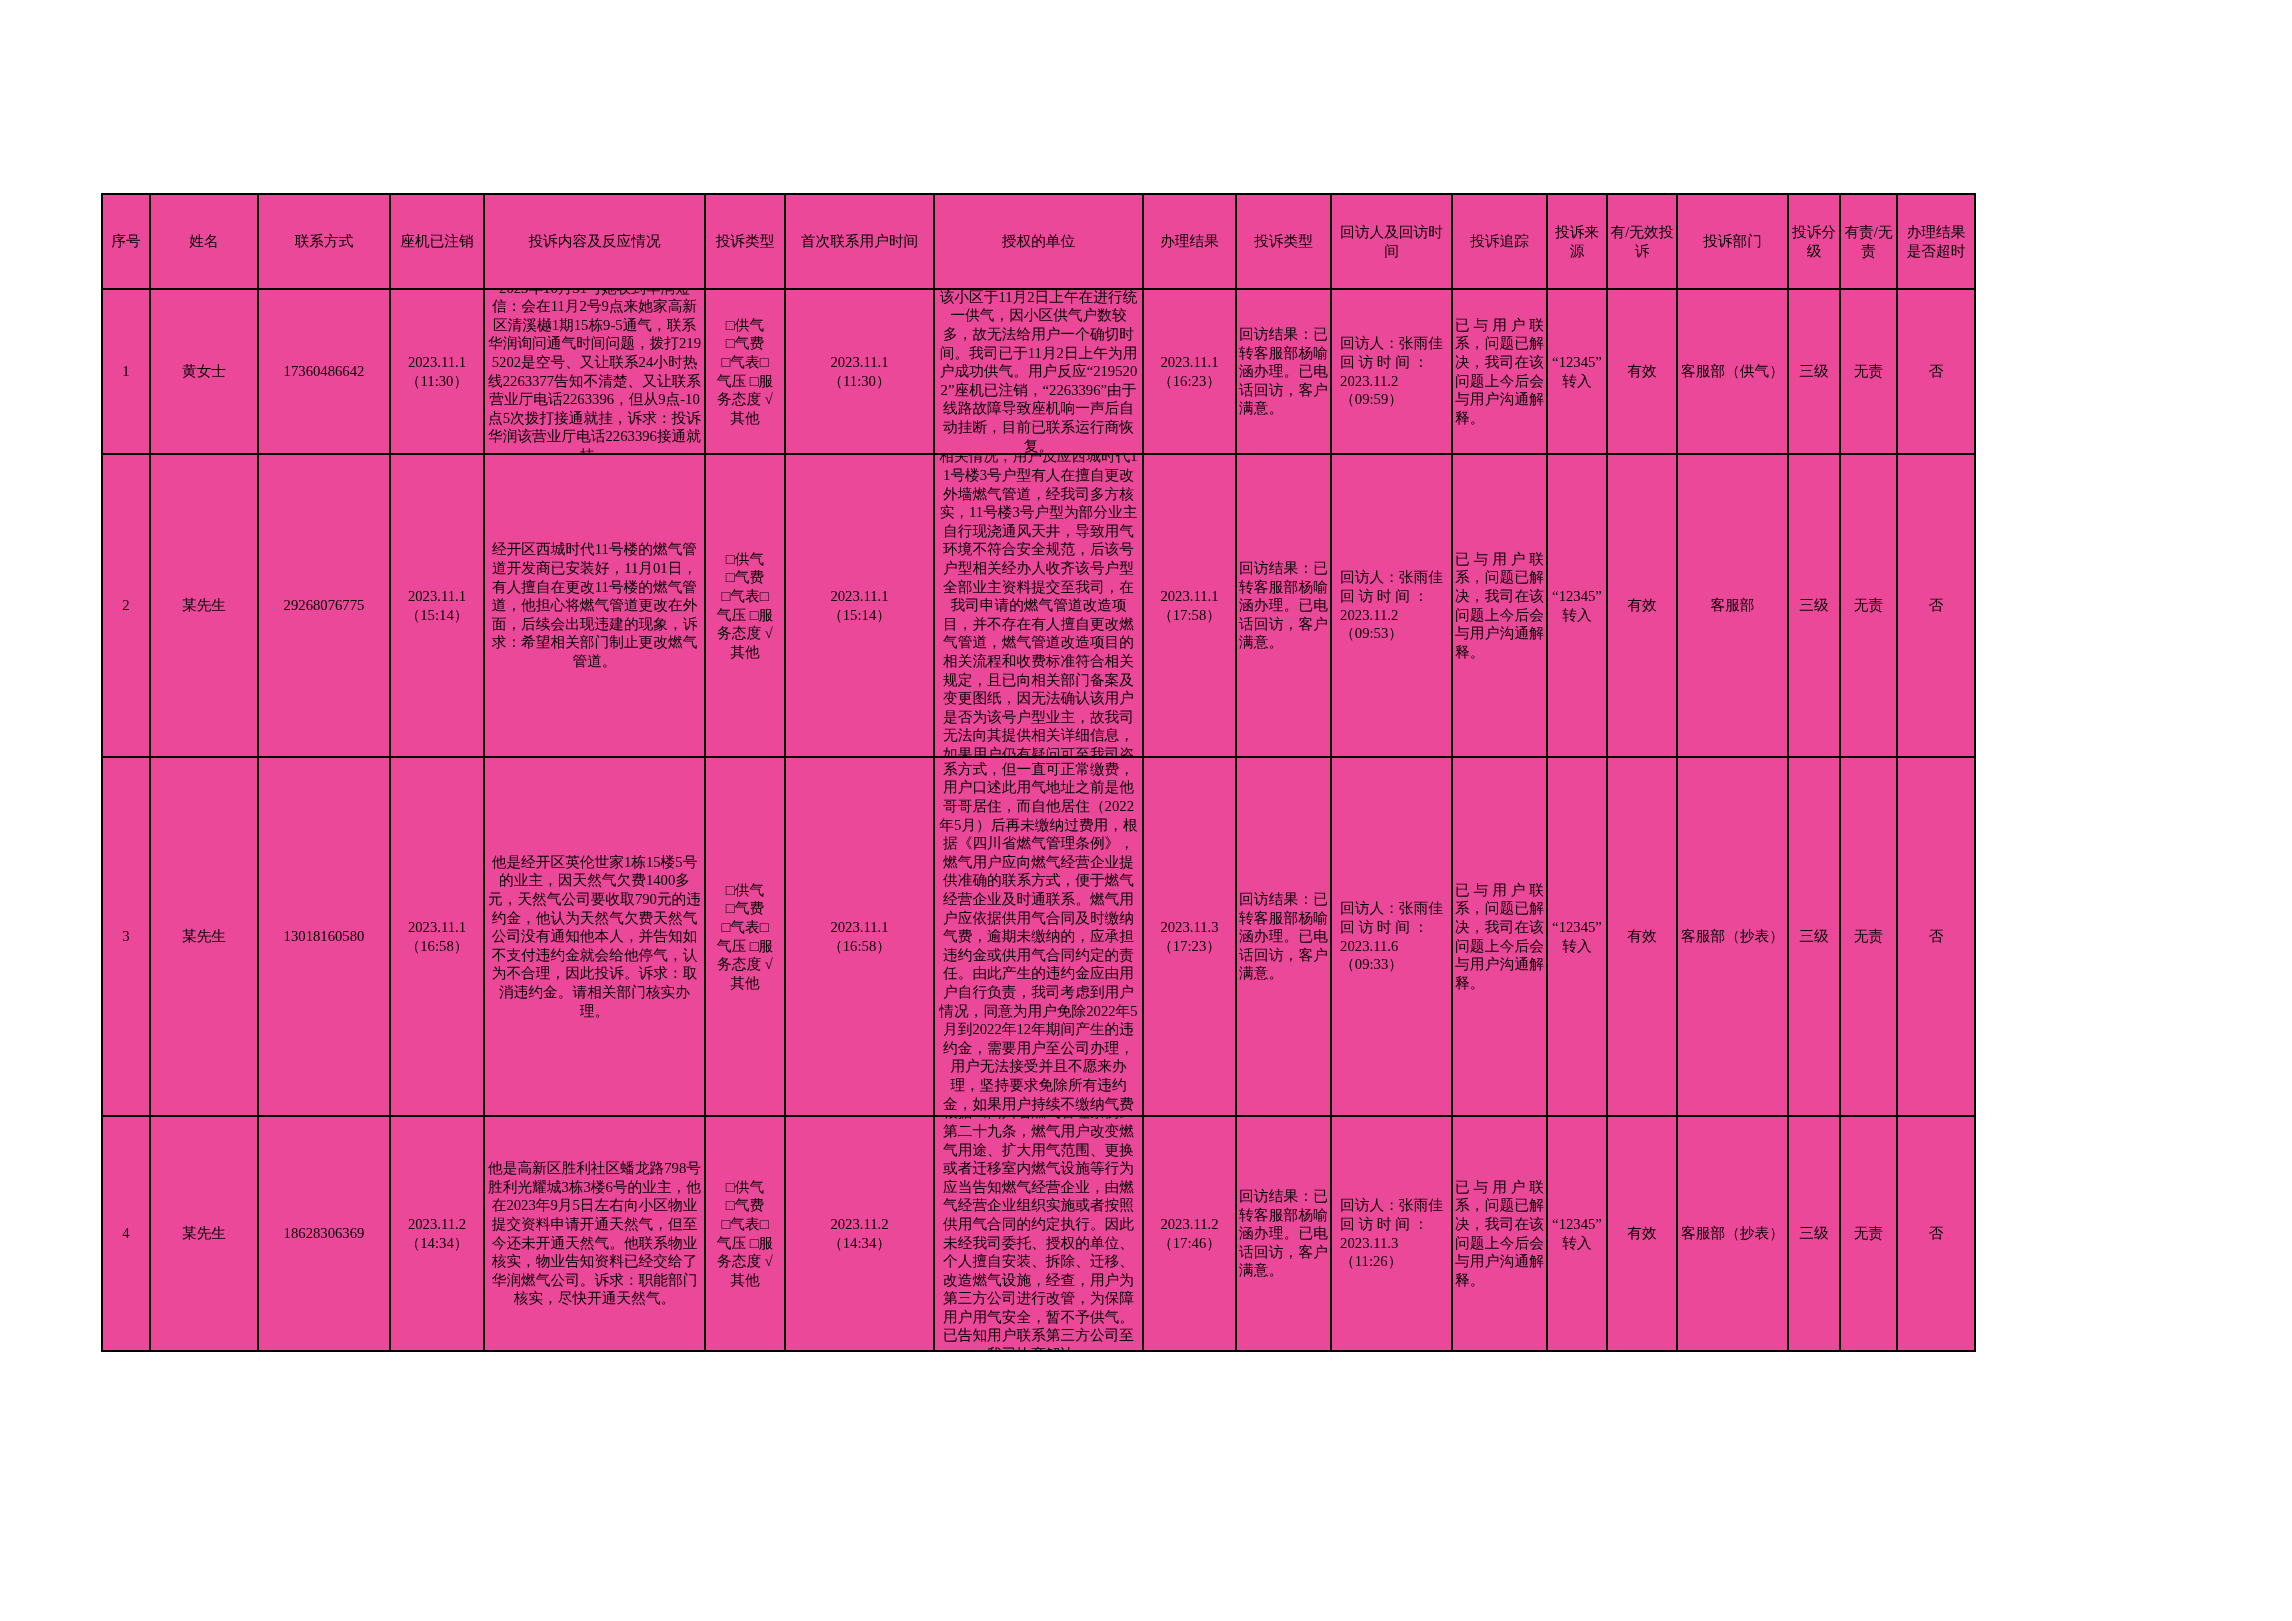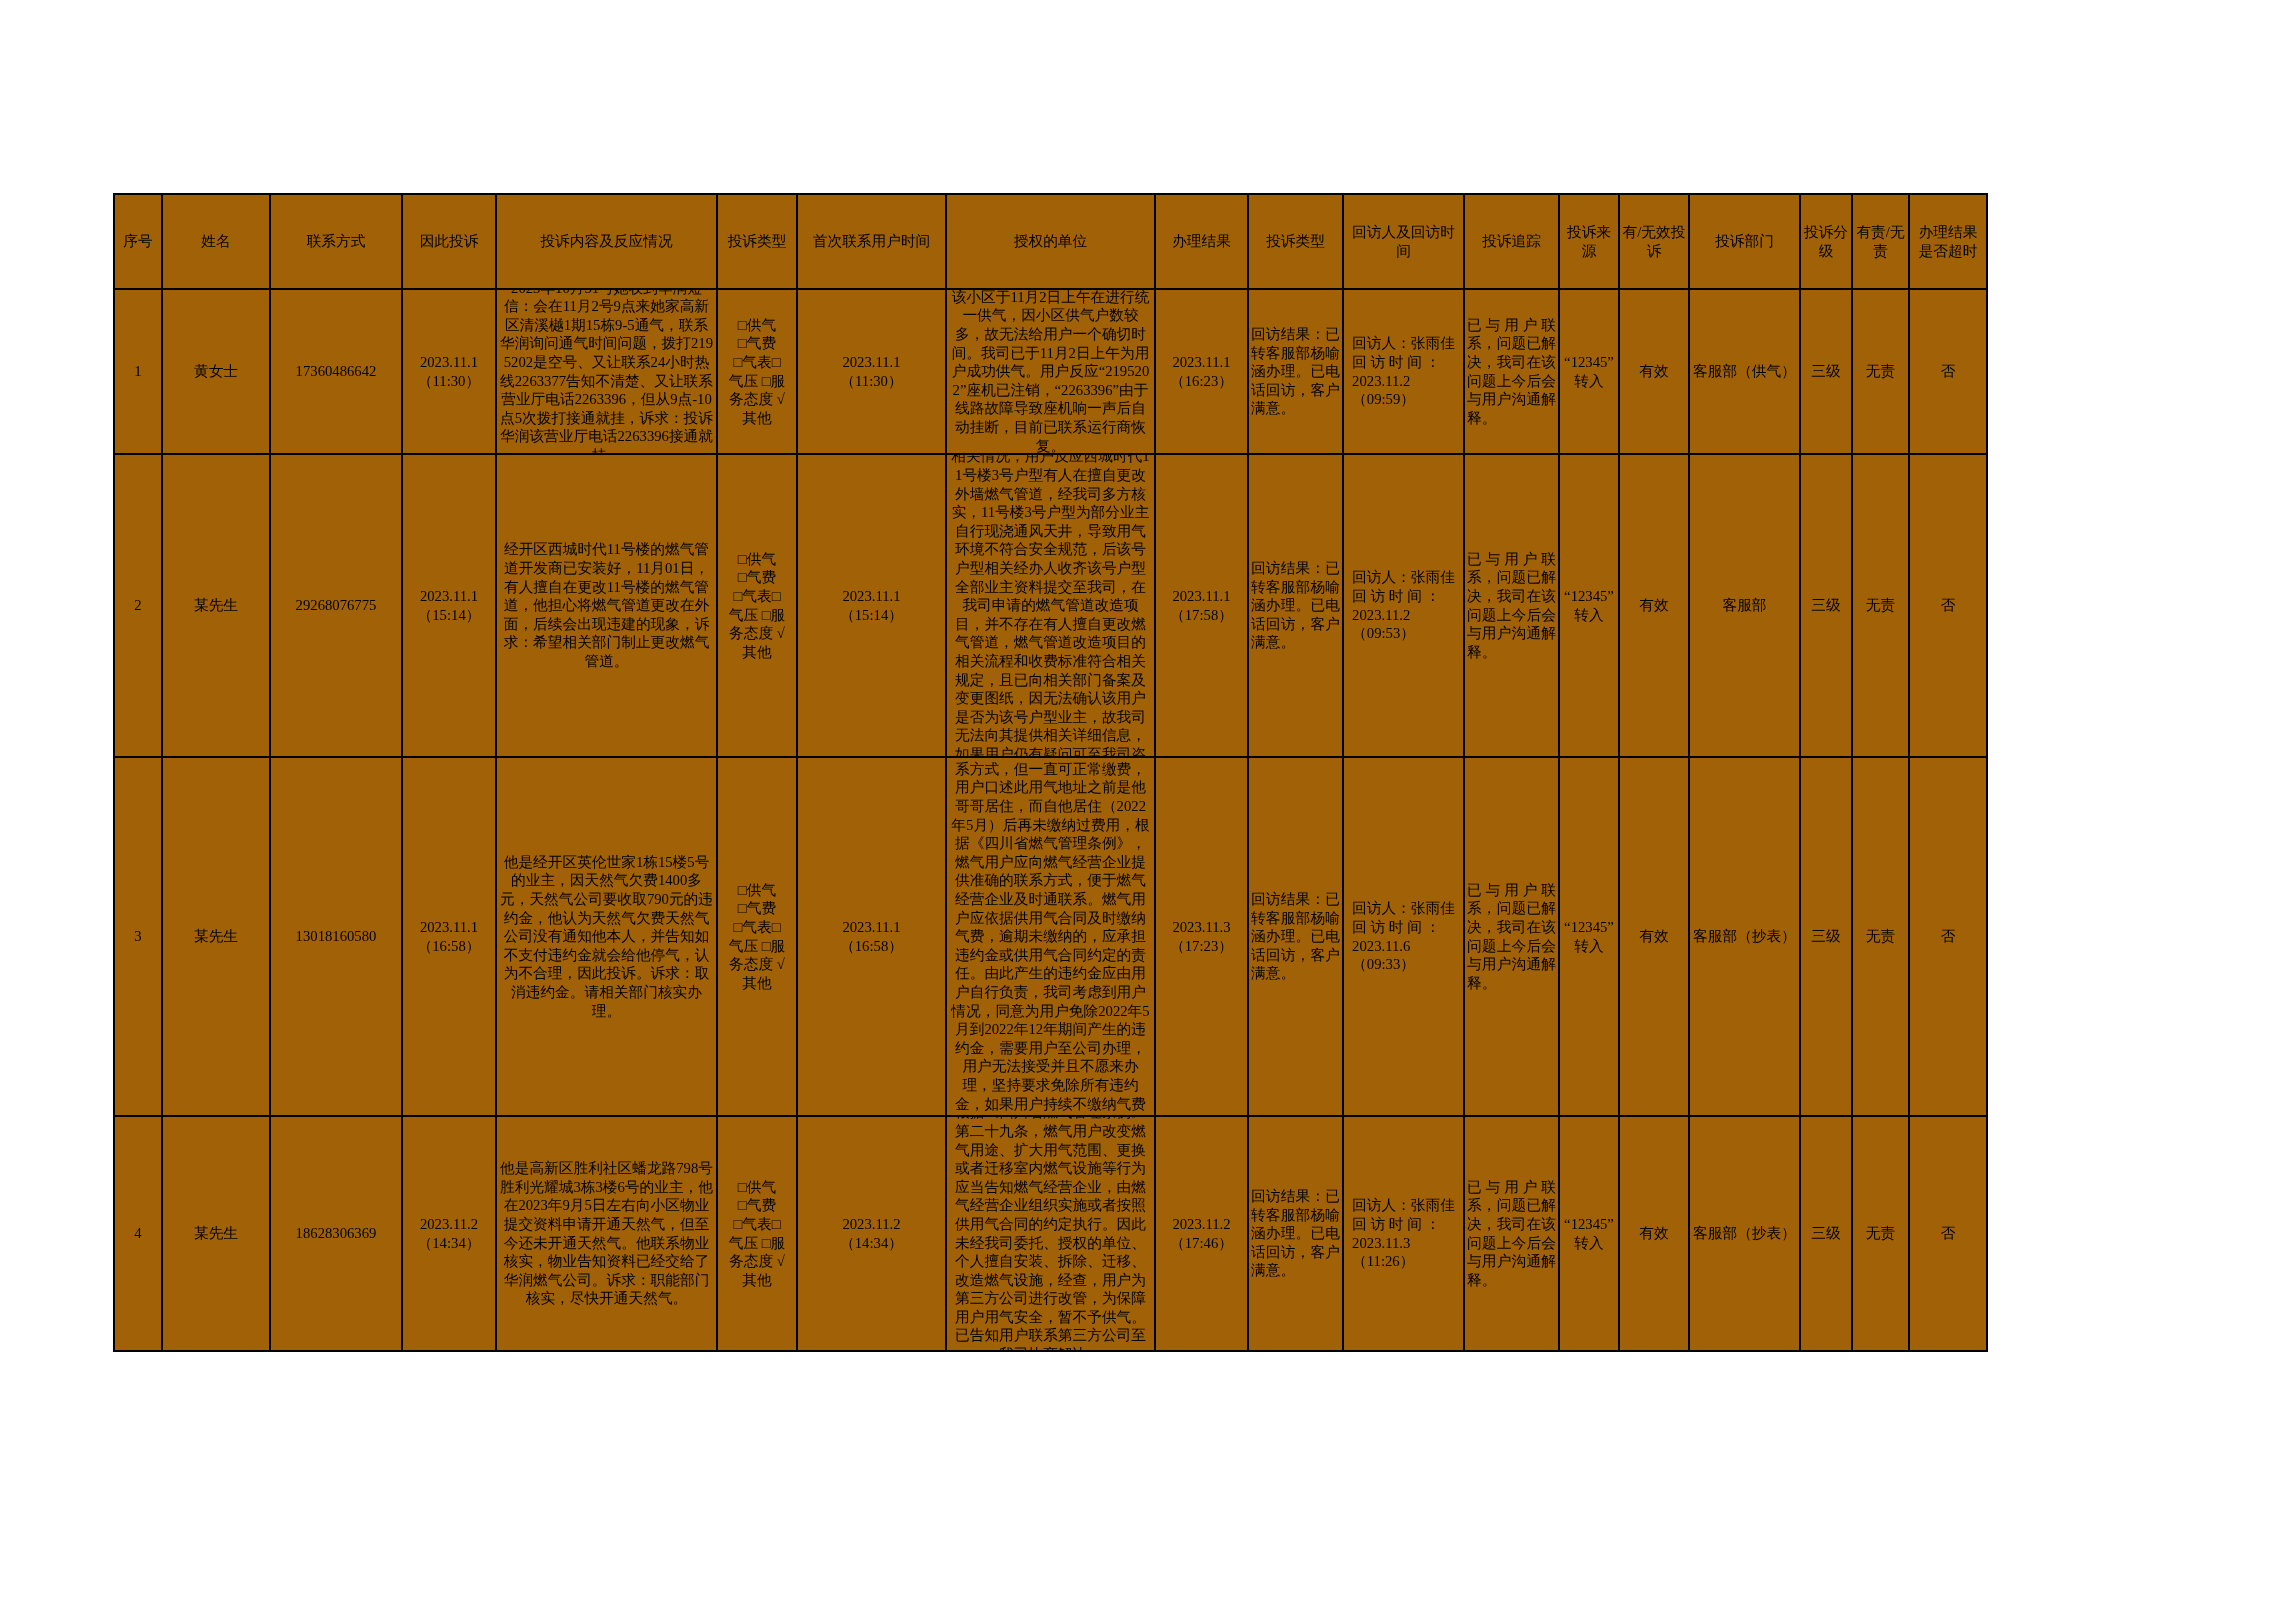--- a/index.html
+++ b/index.html
@@ -1,20 +1,20 @@
 <!DOCTYPE html>
 <html><head>
 <meta charset="utf-8">
 <style>
   html,body{margin:0;padding:0;background:#fff;}
   body{width:2293px;height:1621px;position:relative;
        font-family:"Liberation Serif","DejaVu Serif",serif;
        color:#000;font-size:14.7px;line-height:18.6px;}
   table.main{border-collapse:collapse;table-layout:fixed;position:absolute;
-             left:113px;top:193px;width:1872px;background:#a16207;}
+             left:101px;top:193px;width:1872px;background:#ec4899;}
   td,th{border:2px solid #000;padding:0;vertical-align:middle;overflow:hidden;
         font-weight:normal;}
   th.bb{border-width:2.9px;}
   .bv{border-left-width:2.9px;border-right-width:2.9px;border-radius:13px;}
   .cw{display:flex;justify-content:center;align-items:center;overflow:hidden;width:100%;}
   tr.h0 .cw{height:93px;}
   tr.h1 .cw{height:163px;}
   tr.h2 .cw{height:301px;}
   tr.h3 .cw{height:357px;}
   tr.h4 .cw{height:233px;}
@@ -58,21 +58,21 @@
             <div class="tx">姓名</div>
           </div>
         </th>
       <th class="bb">
           <div class="cw">
             <div class="tx">联系方式</div>
           </div>
         </th>
       <th class="bb">
           <div class="cw">
-            <div class="tx">因此投诉</div>
+            <div class="tx">座机已注销</div>
           </div>
         </th>
       <th>
           <div class="cw">
             <div class="tx">投诉内容及反应情况</div>
           </div>
         </th>
       <th class="bv">
           <div class="cw">
             <div class="tx">投诉类型</div>

